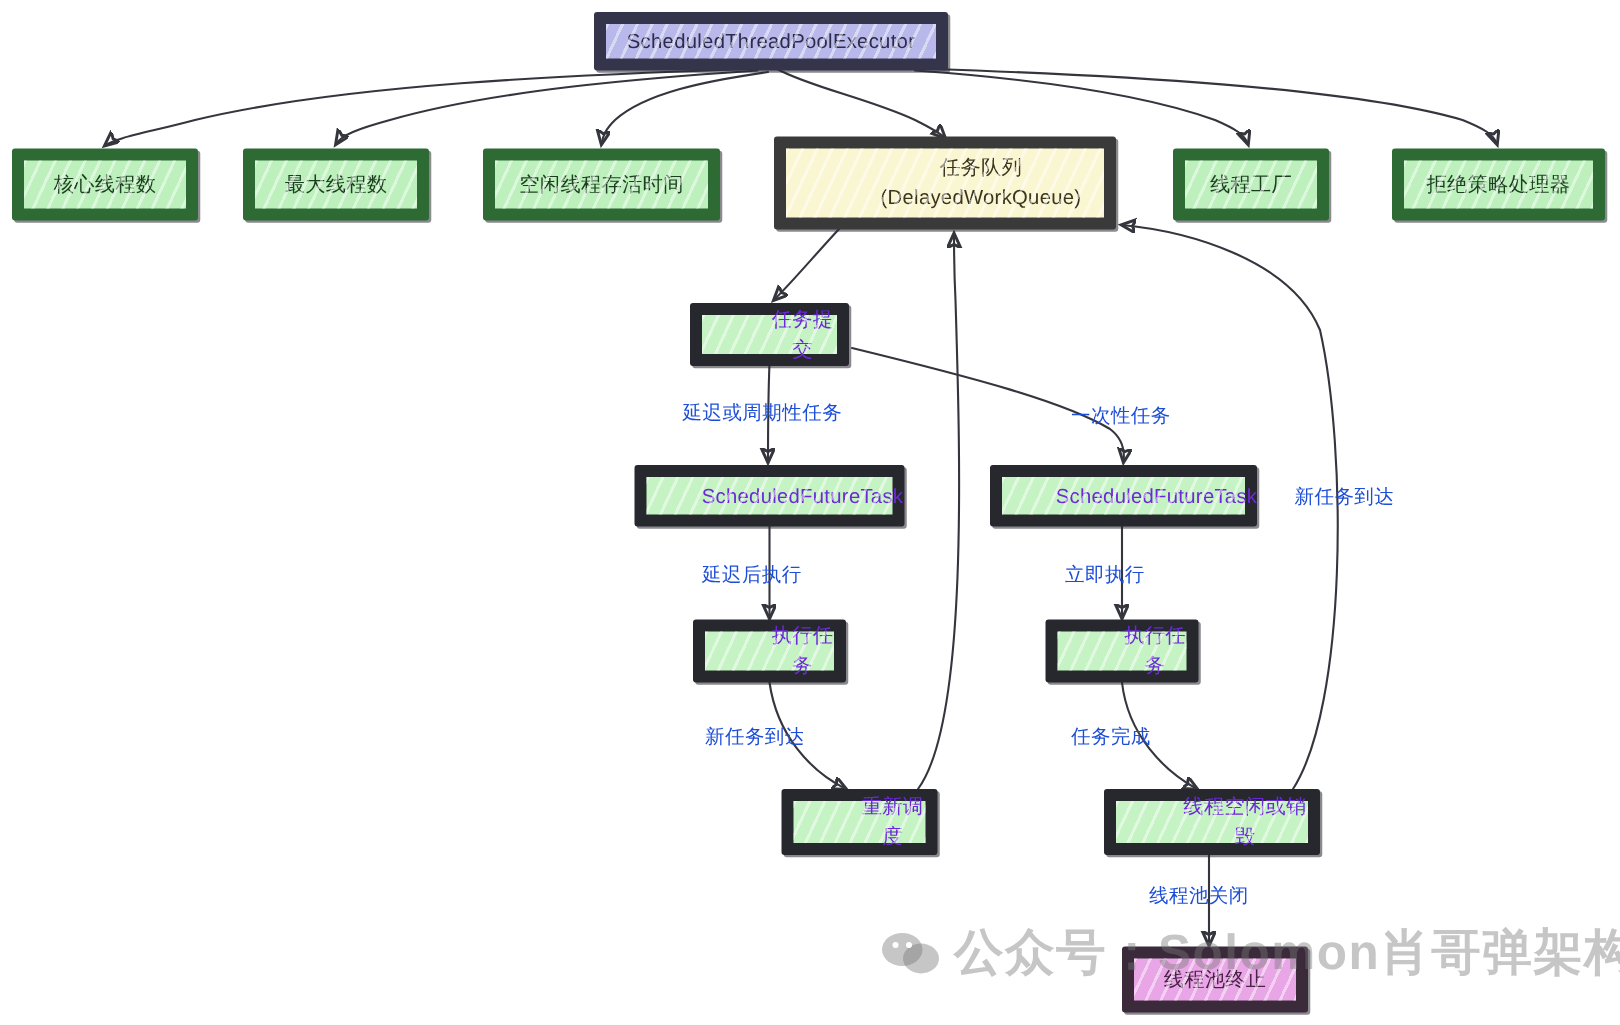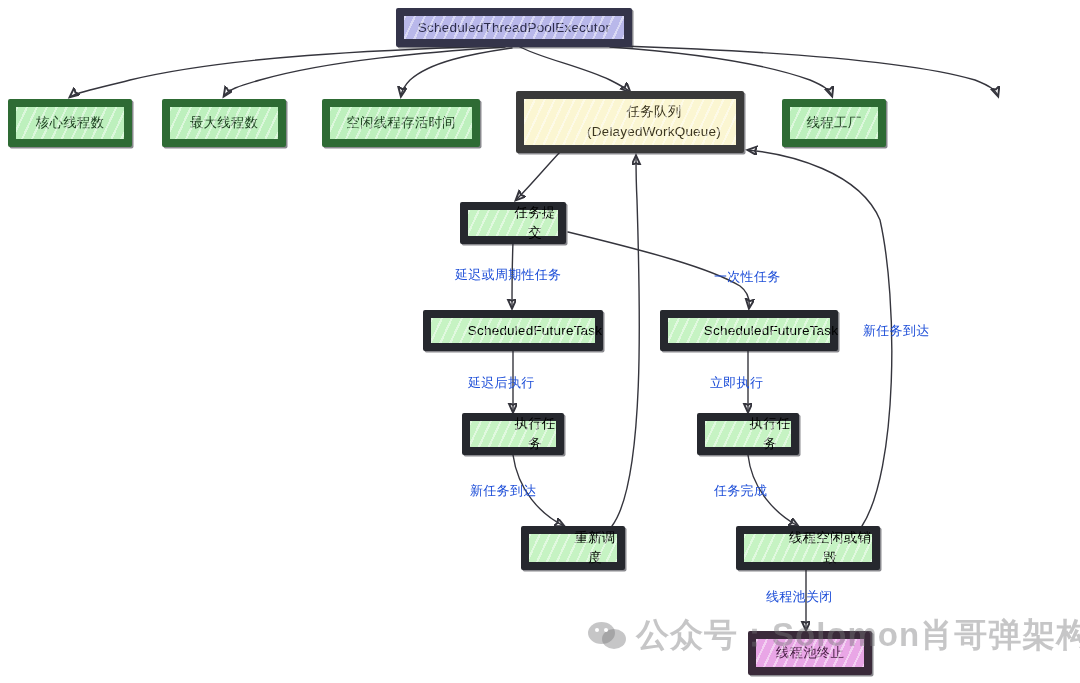--- a/index.html
+++ b/index.html
@@ -31,21 +31,21 @@
     pointer-events:none;
     background-image:repeating-linear-gradient(115deg,
         rgba(255,255,255,.55) 0px,
         rgba(255,255,255,.55) 2px,
         rgba(255,255,255,0) 2px,
         rgba(255,255,255,0) 9px);
     opacity:.85;
   }
 
   .green{background:#bdf0bd;border-color:#2e6b34;color:#1d3d20;}
-  .green2{background:#c6f3c3;border-color:#26282e;color:#000000;padding-left:44px;}
+  .green2{background:#c6f3c3;border-color:#26282e;color:#6d28d9;padding-left:44px;}
   .yellow{background:#fbf6d2;border-color:#3a3a3a;color:#3b3520;}
   .purple{background:#b9b8ea;border-color:#34344a;color:#2c2c4a;}
   .pink{background:#e9a6e6;border-color:#3a2a3a;color:#4a2246;}
 
   .edge-label{
     position:absolute;
     font-size:13px;
     color:#1d4ed8;
     white-space:nowrap;
     letter-spacing:.3px;
@@ -132,20 +132,23 @@
 
   <div class="node yellow" style="left:516px;top:91px;width:228px;height:62px;padding-left:48px;">
     <span class="ln">任务队列</span>
     <span class="ln">(DelayedWorkQueue)</span>
   </div>
 
   <div class="node green" style="left:782px;top:99px;width:104px;height:48px;">
     <span class="ln">线程工厂</span>
   </div>
 
+  <div class="node green" style="left:928px;top:99px;width:142px;height:48px;">
+    <span class="ln">拒绝策略处理器</span>
+  </div>
 
   <div class="node green2" style="left:460px;top:202px;width:106px;height:42px;">
     <span class="ln">任务提交</span>
   </div>
 
   <div class="node green2" style="left:423px;top:310px;width:180px;height:41px;">
     <span class="ln">ScheduledFutureTask</span>
   </div>
 
   <div class="node green2" style="left:660px;top:310px;width:178px;height:41px;">

